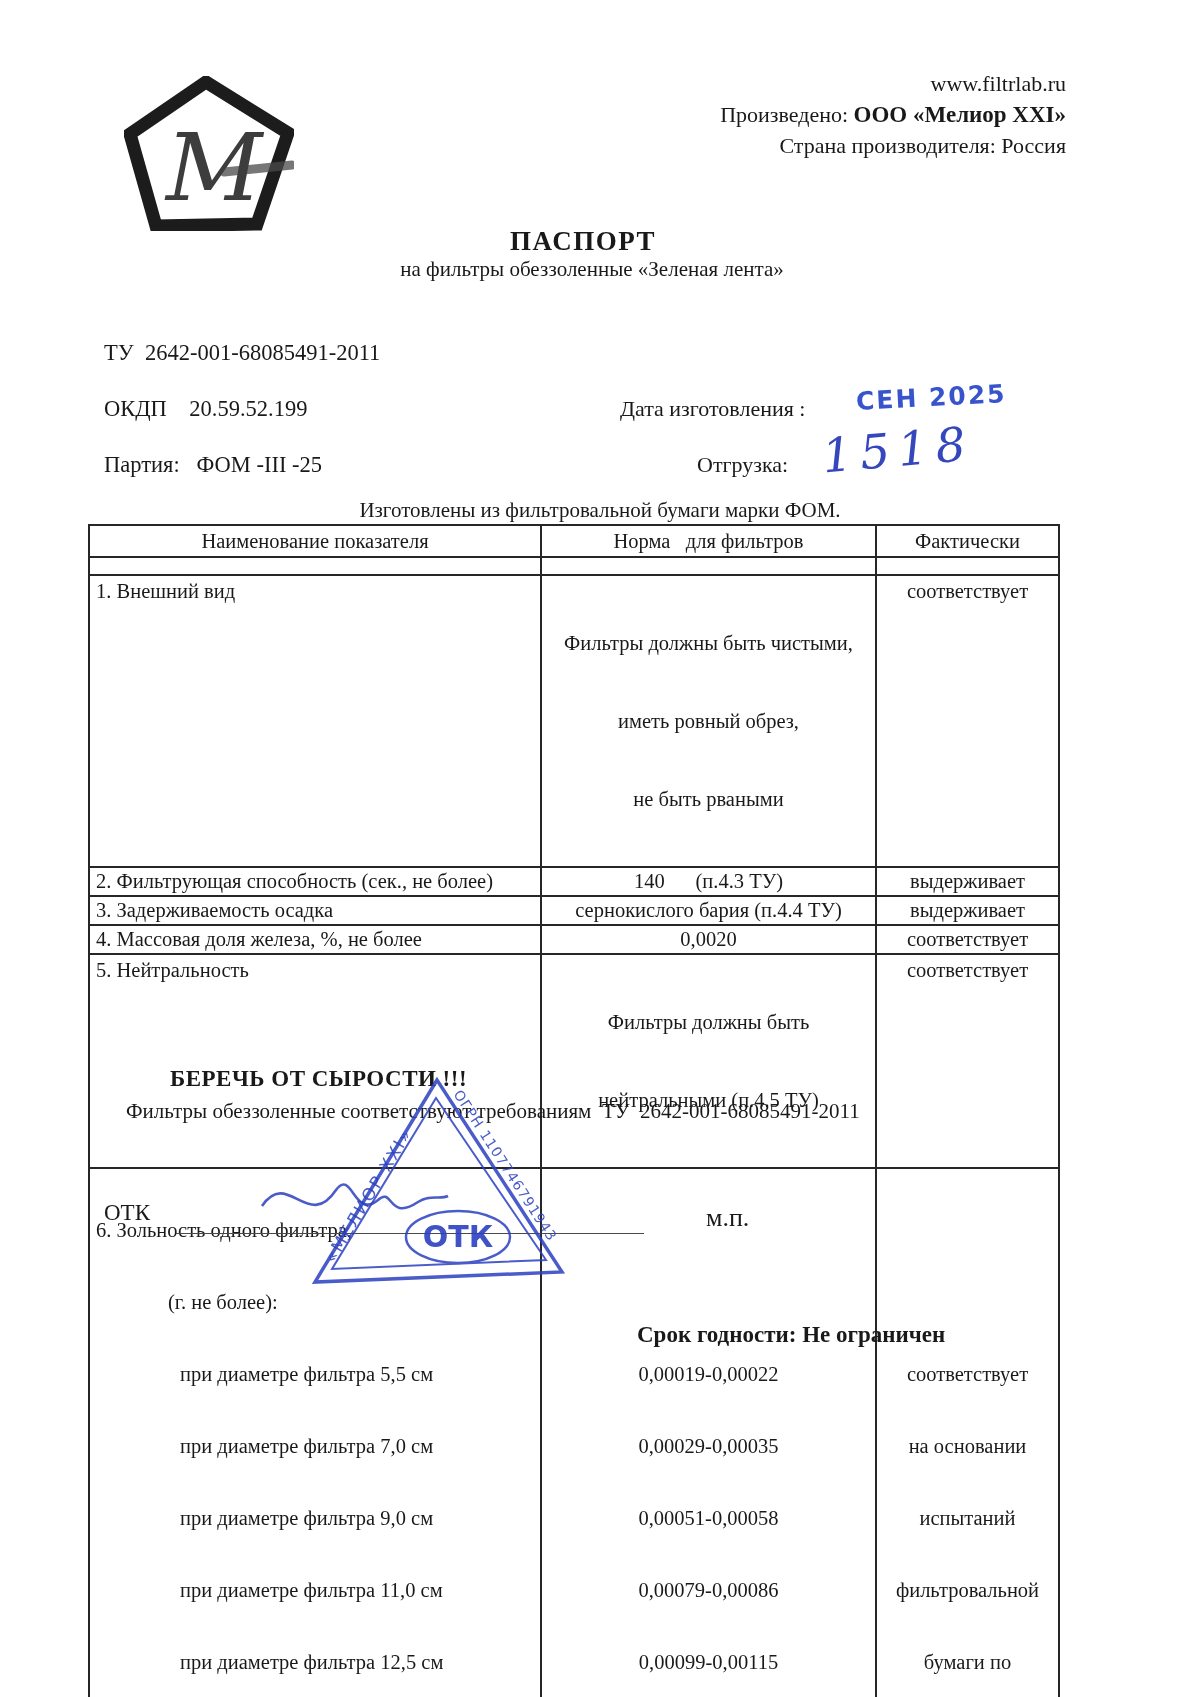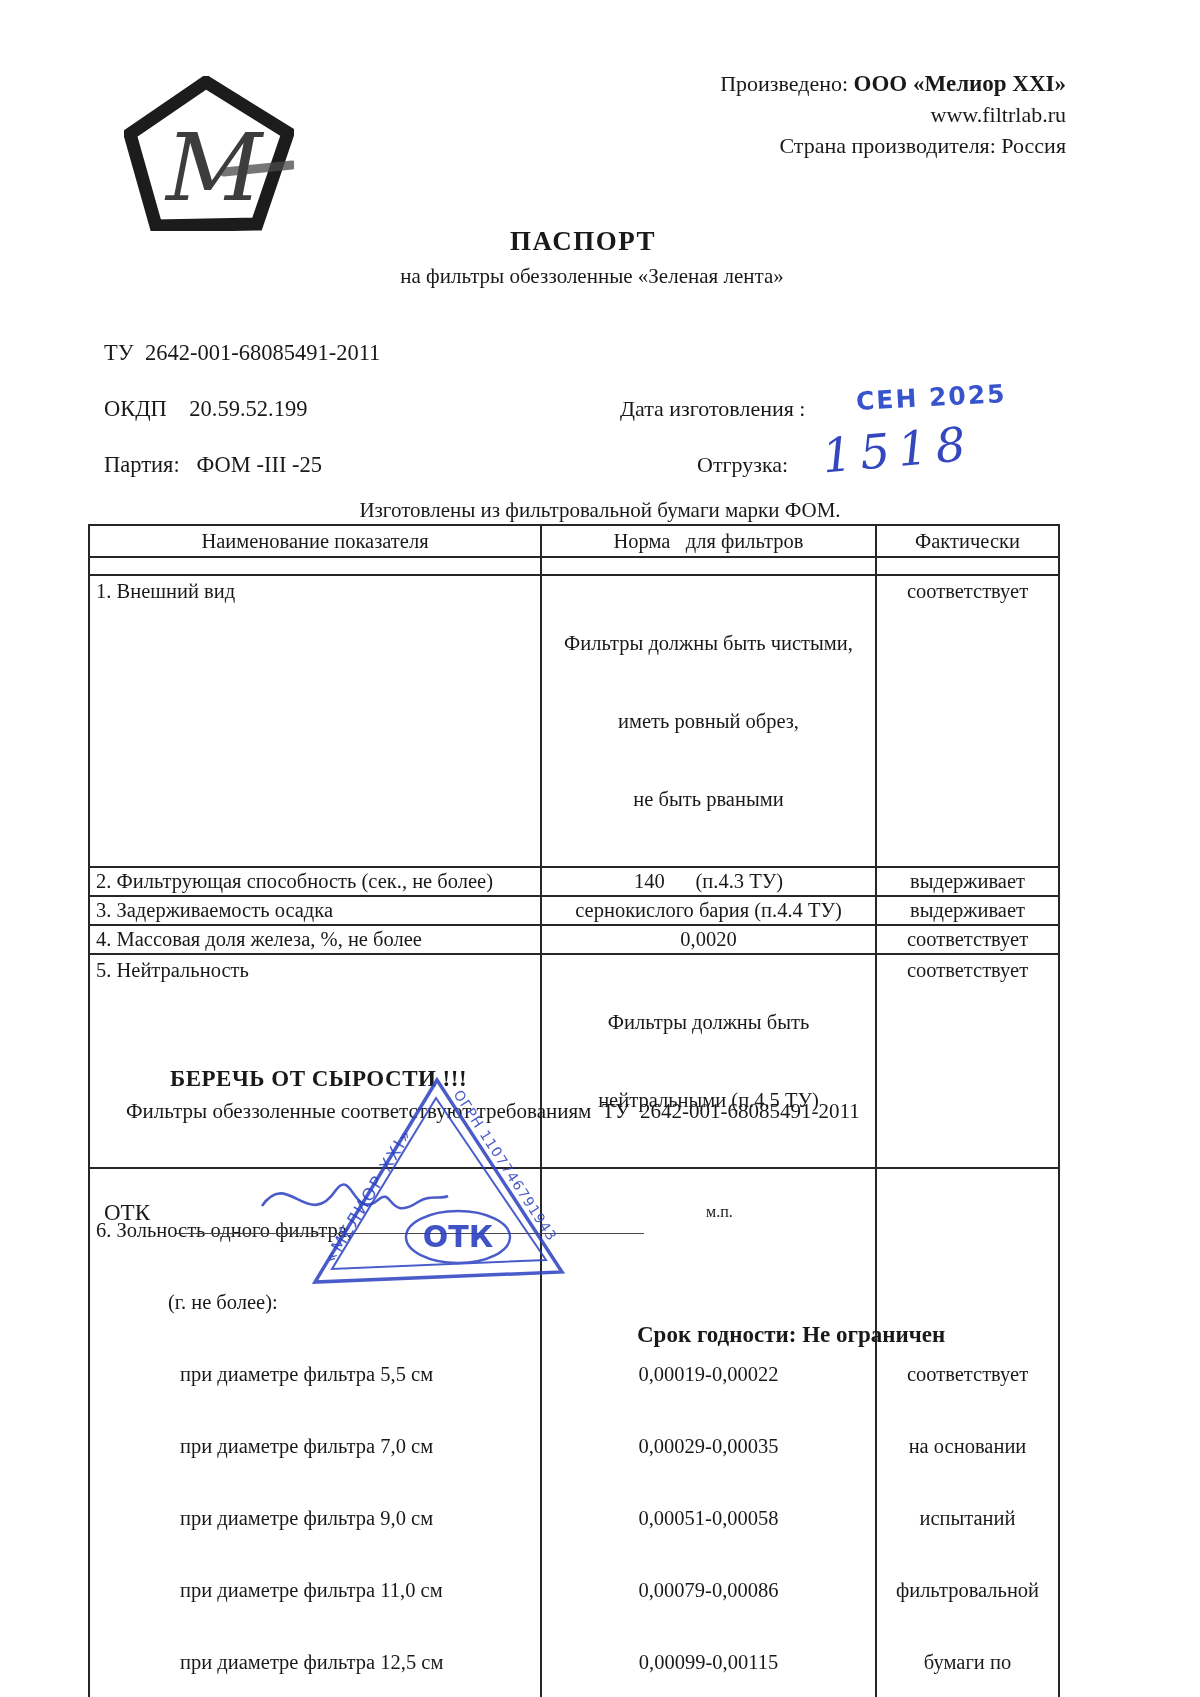--- a/index.html
+++ b/index.html
@@ -8,21 +8,21 @@
   .abs{position:absolute;}
   .pre{white-space:pre-wrap;}
 
   .logo{left:124px;top:76px;width:170px;height:155px;}
 
   .head-right{right:134px;top:68px;text-align:right;font-size:22px;line-height:31px;}
   .head-right .b{font-weight:bold;font-size:23px;}
 
   .titlebox{left:0;top:226px;width:1166px;text-align:center;}
   .t-main{font-size:27px;font-weight:bold;letter-spacing:1.5px;}
-  .t-sub{font-size:21px;margin-top:7px;padding-left:18px;}
+  .t-sub{font-size:21px;padding-left:18px;}
 
   .line-tu{left:104px;top:340px;font-size:22.5px;}
   .line-okdp{left:104px;top:396px;font-size:22.5px;}
   .date-label{left:620px;top:396px;font-size:22px;}
   .date-stamp{left:856px;top:383px;font-family:"DejaVu Sans",sans-serif;font-weight:bold;
               font-size:25px;color:#2746c8;transform:rotate(-3deg);letter-spacing:2px;opacity:.92;}
   .line-batch{left:104px;top:452px;font-size:22.5px;}
   .ship-label{left:697px;top:452px;font-size:22px;}
   .ship-value{left:822px;top:422px;font-family:"DejaVu Serif",serif;font-style:italic;
               font-size:47px;color:#2338b8;letter-spacing:8px;transform:rotate(-5deg);opacity:.92;}
@@ -36,38 +36,38 @@
   .sp td{height:16px;padding:0;}
   .ml{line-height:26px;}
   .l6{height:26px;line-height:26px;overflow:hidden;}
   .ind2{padding-left:72px;}
   .ind3{padding-left:84px;}
 
   .warning{left:170px;top:1066px;font-size:23px;font-weight:bold;letter-spacing:.5px;}
   .compliance{left:104px;top:1099px;font-size:21px;margin-left:22px;}
   .otk-label{left:104px;top:1200px;font-size:23px;}
   .otk-line{left:176px;top:1233px;width:468px;height:0;border-bottom:1.6px solid #4a4a4a;}
-  .mp-label{left:706px;top:1203px;font-size:16px;}
+  .mp-label{left:706px;top:1203px;font-size:26px;}
   .shelf{left:637px;top:1322px;font-size:23px;font-weight:bold;text-align:right;}
   .stamp{left:290px;top:1070px;width:300px;height:240px;overflow:visible;}
 </style>
 </head>
 <body>
 
 <div class="page">
 
   <svg class="abs logo" viewBox="0 0 170 155">
     <polygon points="82,6 164,57 133,148 32,150 6,58" fill="none" stroke="#1c1c1c" stroke-width="13"></polygon>
     <line x1="100" y1="96" x2="168" y2="89" stroke="#4a4a4a" stroke-width="9" stroke-linecap="round" opacity="0.75"></line>
     <text x="42" y="124" font-size="94" font-style="italic" font-family="DejaVu Serif, serif" fill="#3d3d3d">М</text>
   </svg>
 
   <div class="abs head-right">
+    <div>www.filtrlab.ru</div>
     <div><span>Произведено: </span><span class="b">ООО «Мелиор XXI»</span></div>
-    <div>www.filtrlab.ru</div>
     <div>Страна производителя: Россия</div>
   </div>
 
   <div class="abs titlebox">
     <div class="t-main">ПАСПОРТ</div>
     <div class="t-sub">на фильтры обеззоленные «Зеленая лента»</div>
   </div>
 
   <div class="abs line-tu pre">ТУ  2642-001-68085491-2011</div>
   <div class="abs line-okdp pre">ОКДП    20.59.52.199</div>

